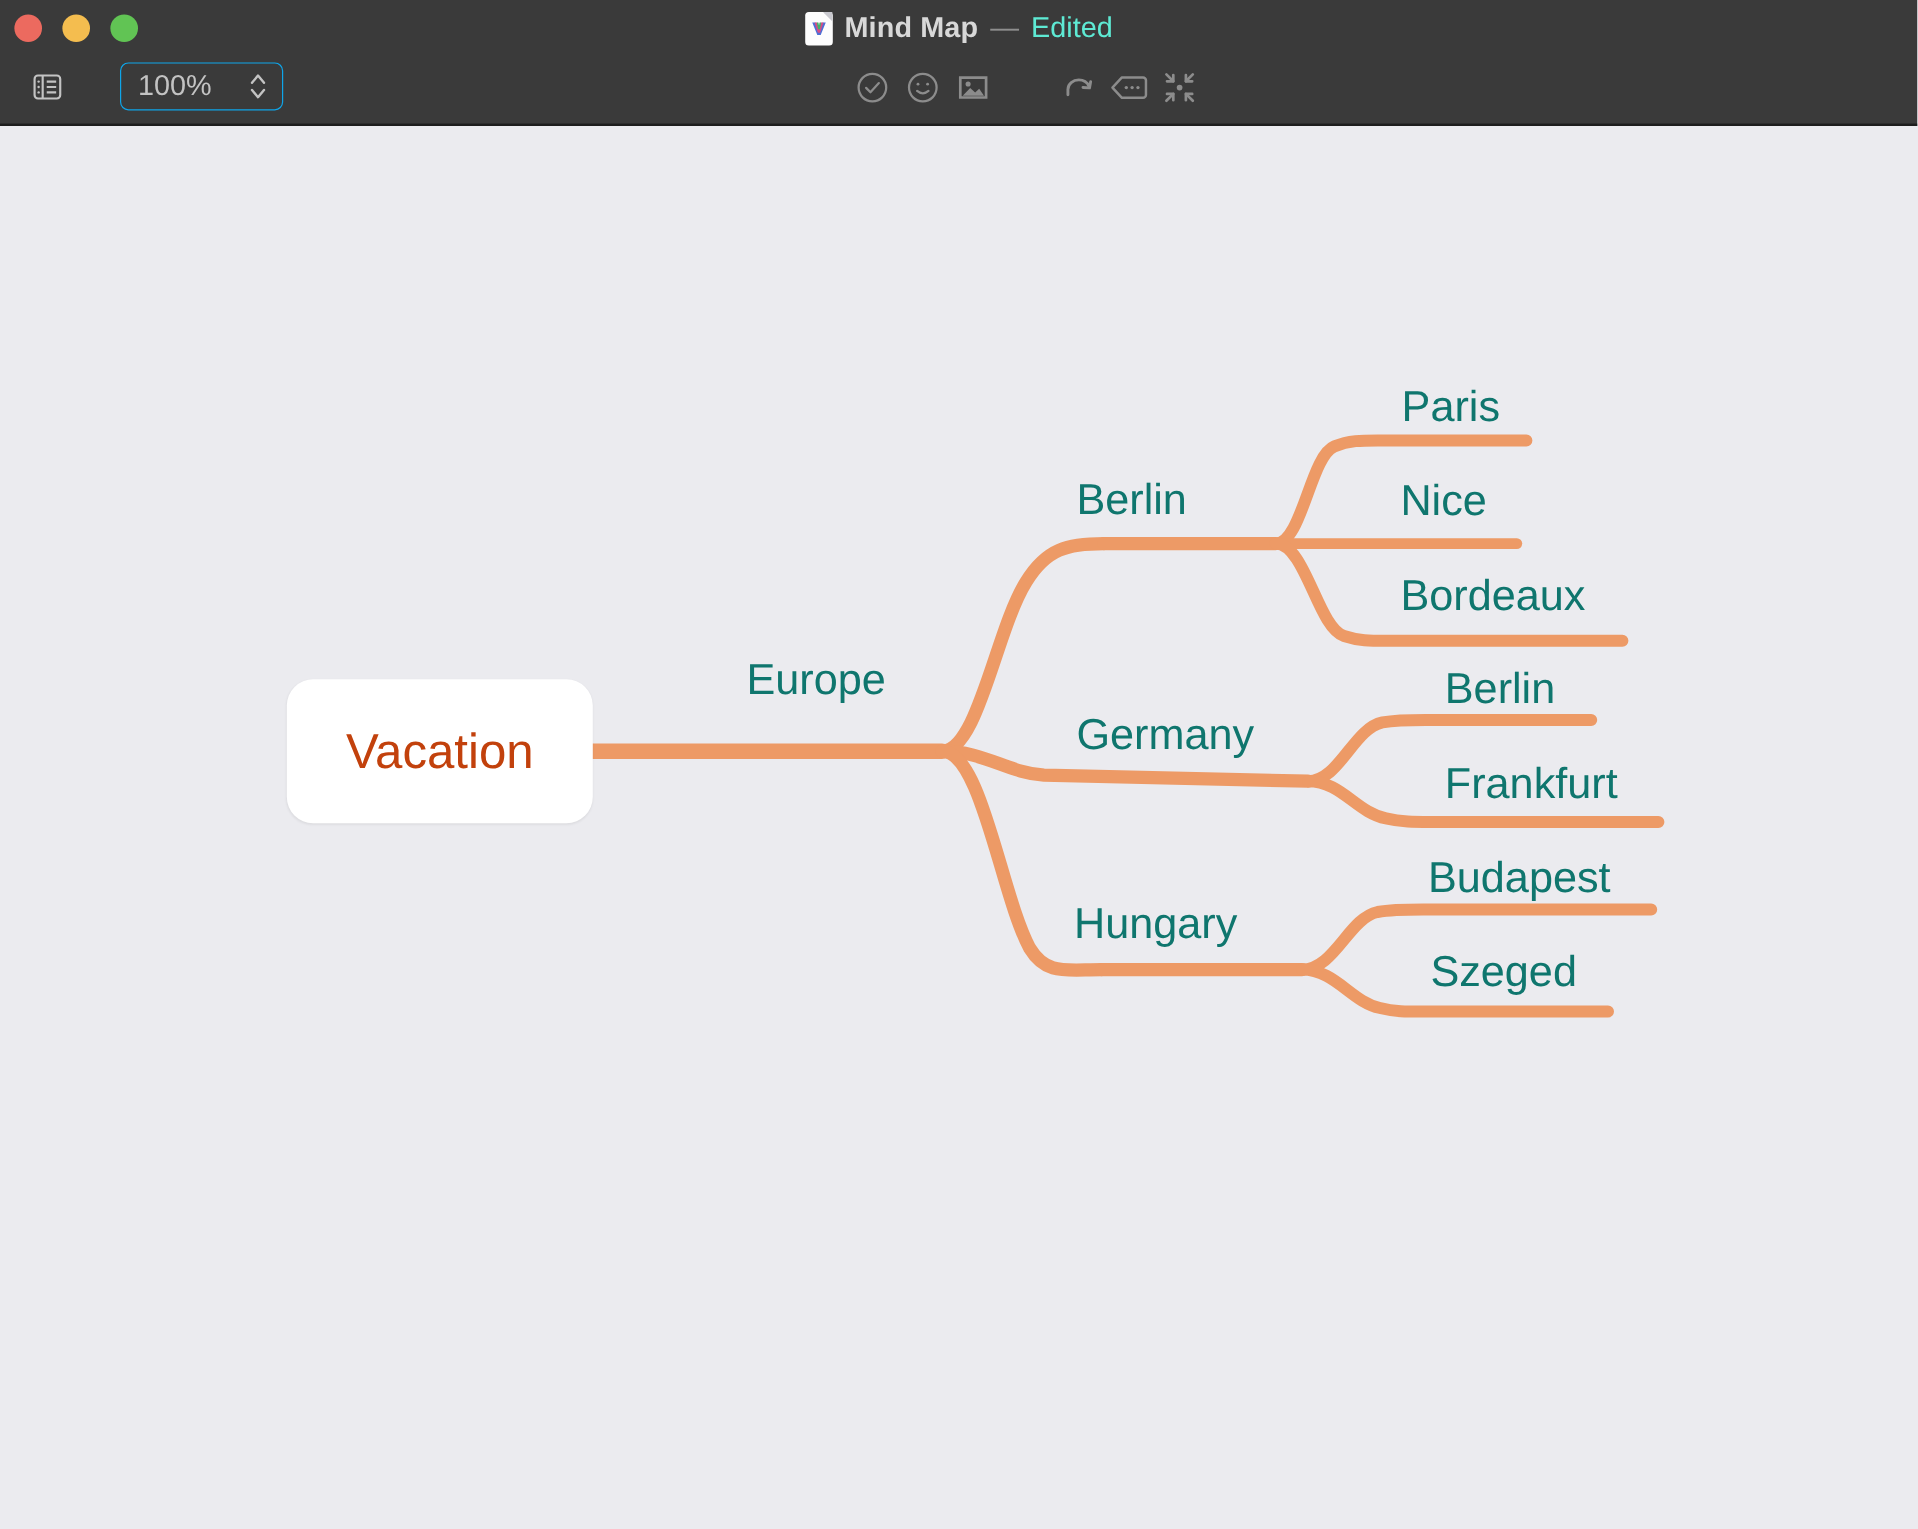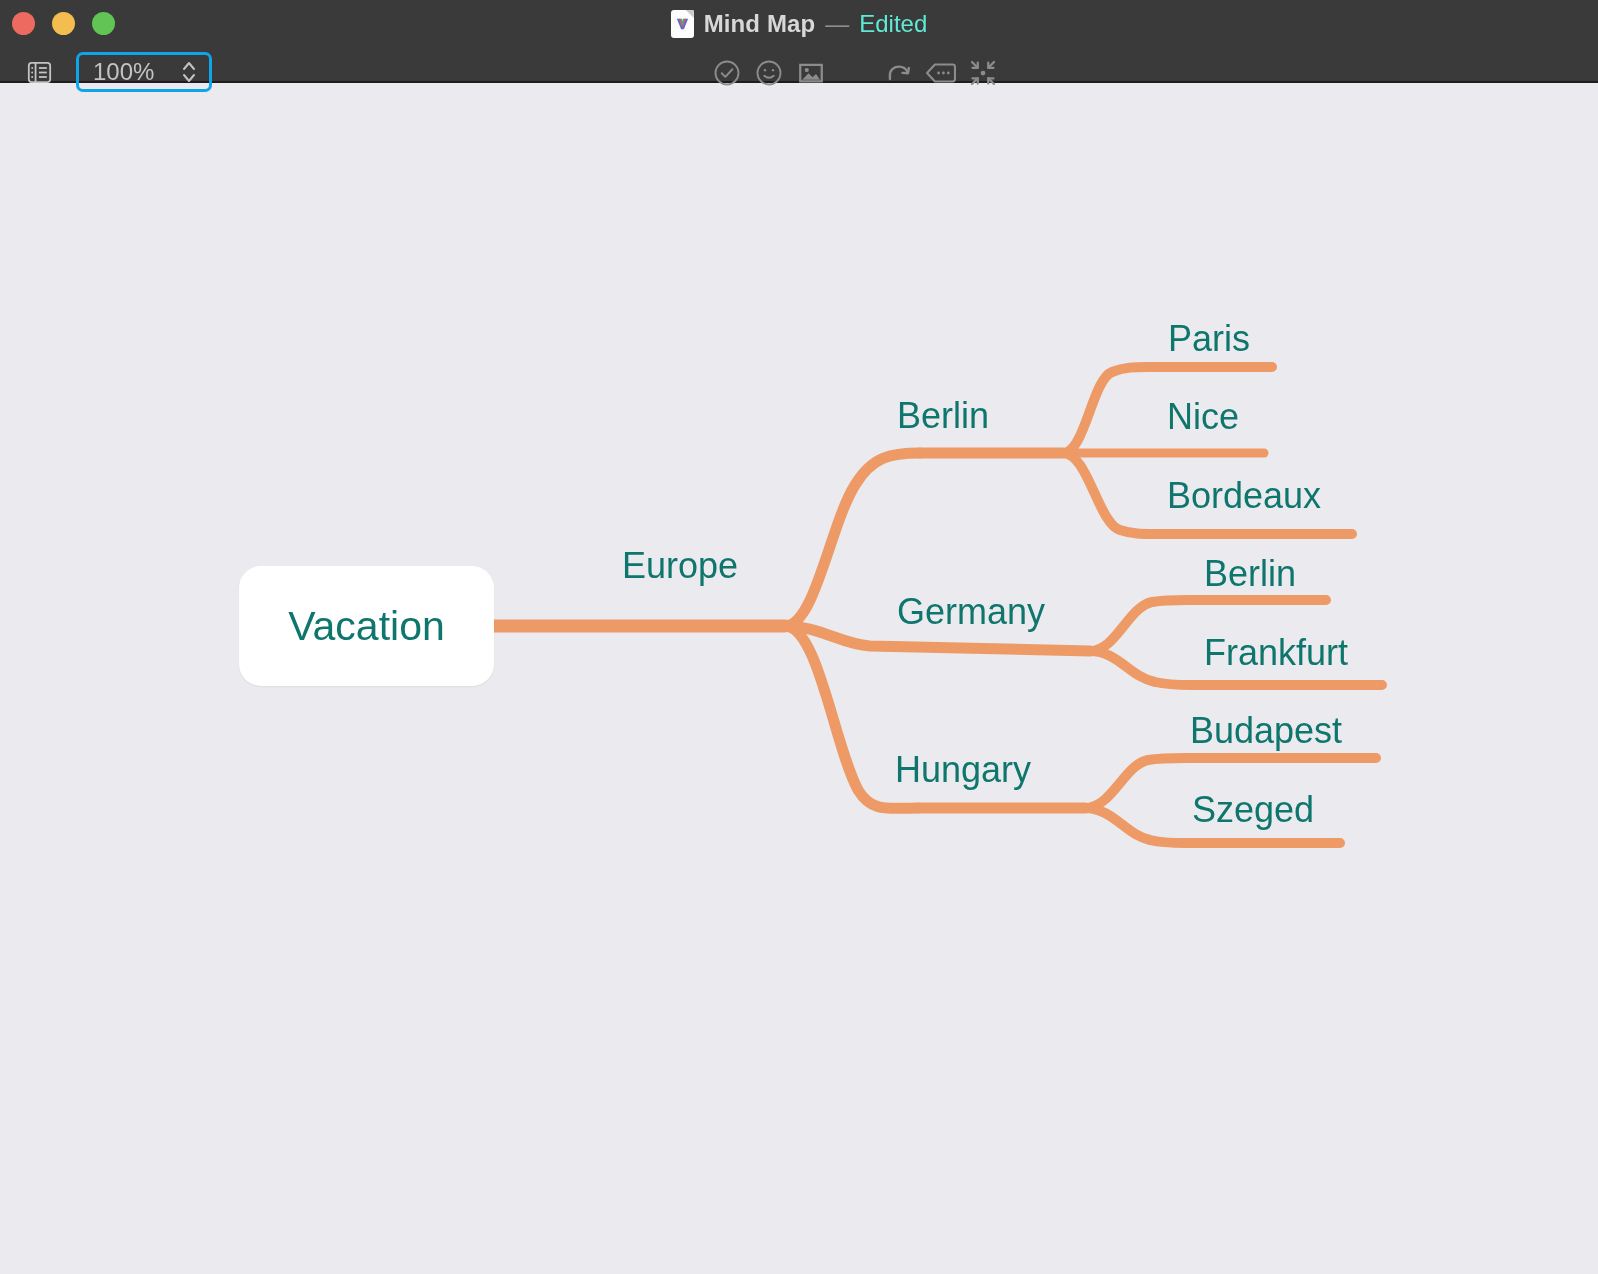--- a/index.html
+++ b/index.html
@@ -18,21 +18,21 @@
     height: 1274px;
     background: #ebebef;
     overflow: hidden;
   }
 
   
   #titlebar {
     position: absolute;
     top: 0; left: 0;
     width: 1598px;
-    height: 83px;
+    height: 105px;
     background: #3a3a3a;
     border-bottom: 2px solid #1d1d1d;
   }
 
   #traffic-lights {
     position: absolute;
     top: 12px;
     left: 12px;
     display: flex;
     gap: 17px;
@@ -114,24 +114,25 @@
     display: flex; align-items: center; justify-content: center;
     cursor: pointer;
   }
   #zoom-stepper {
     display: flex;
     align-items: center;
     justify-content: space-between;
     width: 136px;
     height: 40px;
     padding: 0 12px 0 14px;
-    border: 3px solid #0ea5e9;
+    border: 1px solid #0ea5e9;
     border-radius: 7px;
     background: transparent;
     cursor: pointer;
+    margin-left: 24px;
   }
   #zoom-value {
     font-size: 24px;
     color: #c3c3c3;
   }
   #zoom-arrows { display: flex; flex-direction: column; line-height: 0; }
 
   #toolbar-actions {
     position: absolute;
     top: 52px;
@@ -172,21 +173,21 @@
     background: #ffffff;
     border-radius: 22px;
     display: flex;
     align-items: center;
     justify-content: center;
     box-shadow: 0 1px 2px rgba(0,0,0,0.06);
     cursor: pointer;
   }
   #root-label {
     font-size: 41px;
-    color: #0f766e;
+    color: #c2410c;
   }
 
   
   .node-label {
     position: absolute;
     font-size: 36px;
     color: #0f766e;
     white-space: nowrap;
     cursor: pointer;
     line-height: 1;

